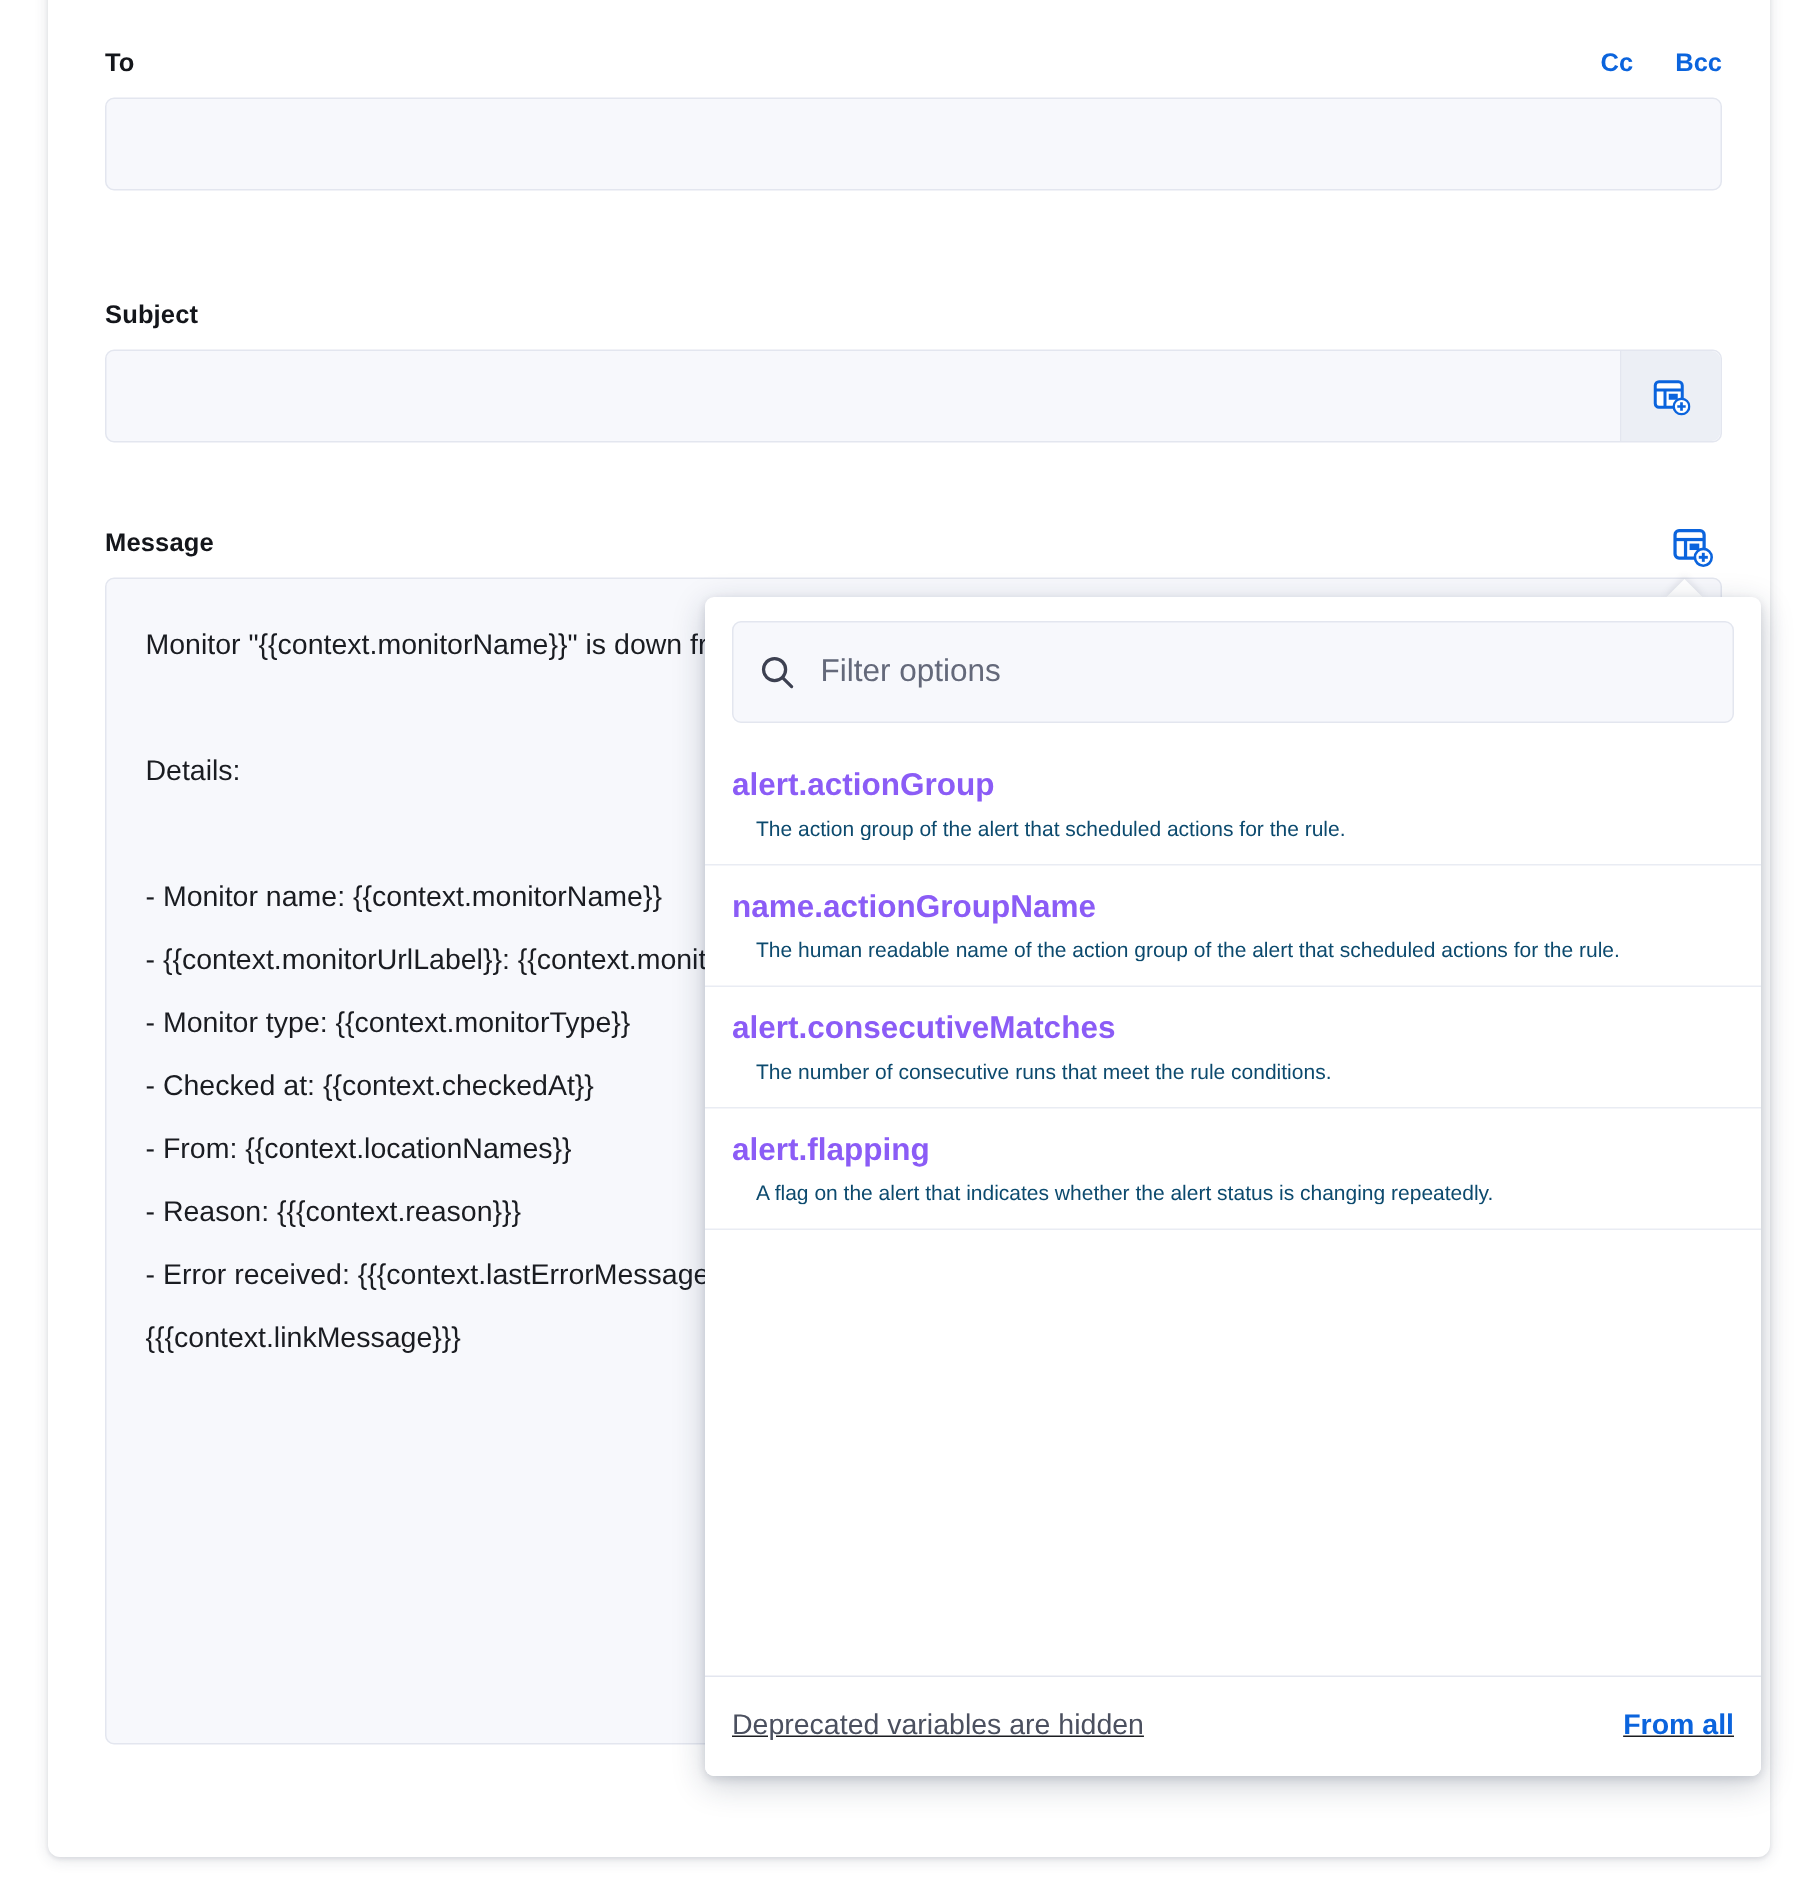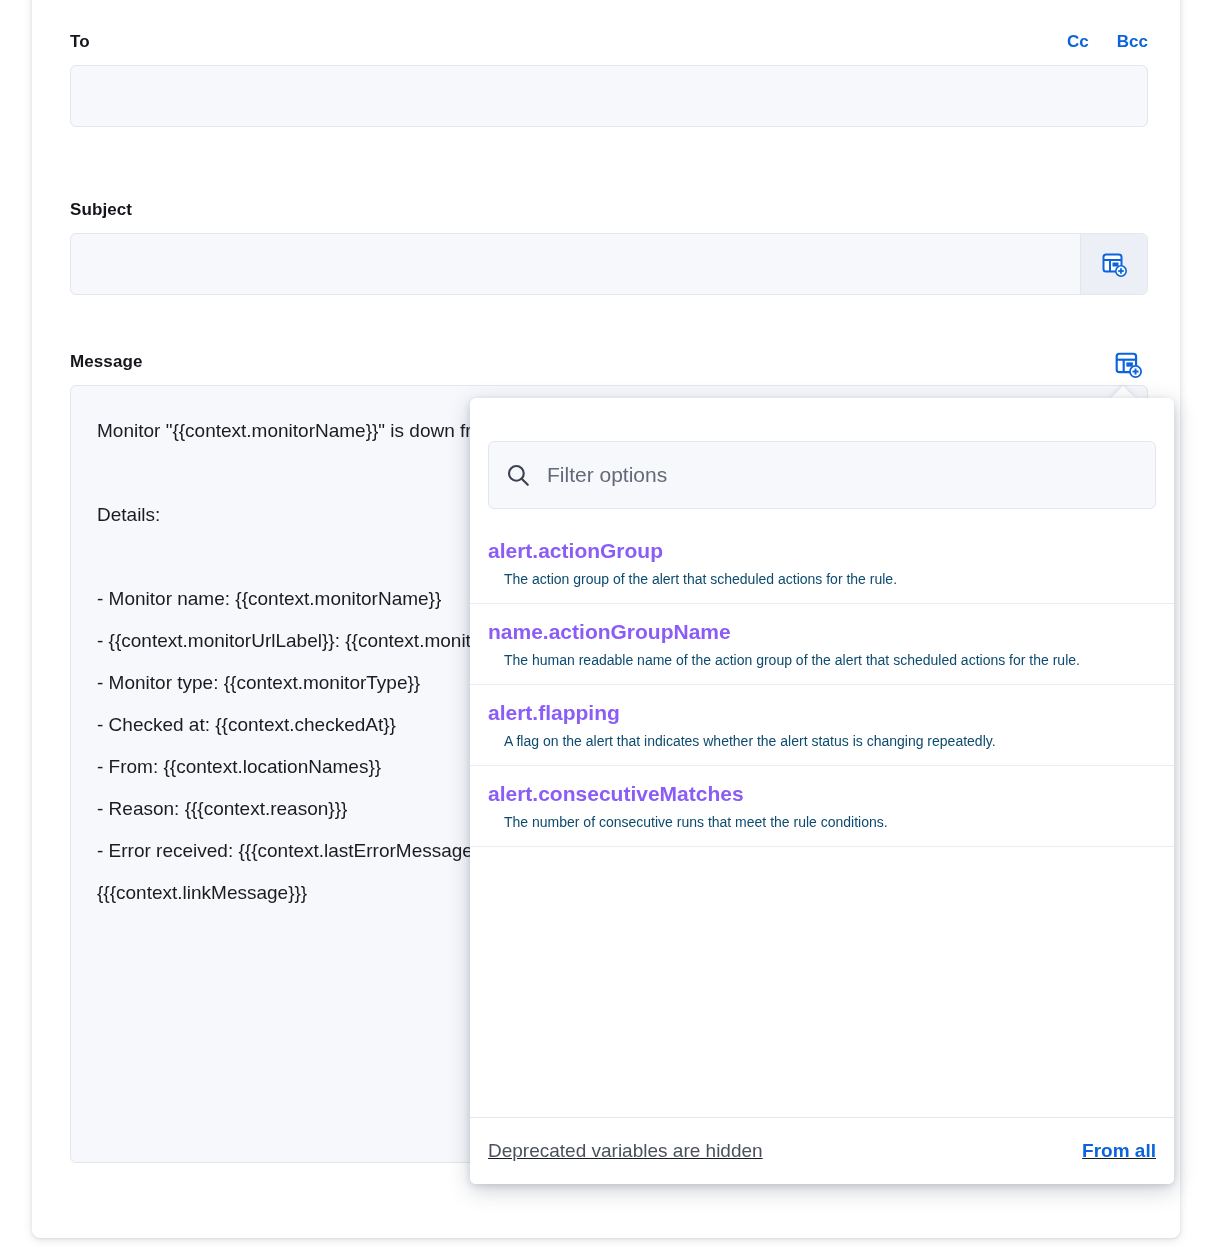--- a/index.html
+++ b/index.html
@@ -165,21 +165,20 @@
   }
   .filter-input {
     height: 68px;
     border: 1px solid #e3e6ef;
     background: #f7f8fc;
     border-radius: 6px;
     display: flex;
     align-items: center;
     padding: 0 16px;
     box-sizing: border-box;
-    margin-top: 27px;
   }
   .filter-input input {
     flex: 1;
     border: 0;
     outline: none;
     background: transparent;
     font-size: 21px;
     color: #1a1c21;
     font-family: "Liberation Sans", sans-serif;
     margin-left: 14px;
@@ -323,27 +322,27 @@
       <div class="option-title">alert.actionGroup</div>
       <div class="option-desc">The action group of the alert that scheduled actions for the rule.</div>
     </div>
 
     <div class="option">
       <div class="option-title">name.actionGroupName</div>
       <div class="option-desc">The human readable name of the action group of the alert that scheduled actions for the rule.</div>
     </div>
 
     <div class="option">
+      <div class="option-title">alert.consecutiveMatches</div>
+      <div class="option-desc">The number of consecutive runs that meet the rule conditions.</div>
+    </div>
+
+    <div class="option">
       <div class="option-title">alert.flapping</div>
       <div class="option-desc">A flag on the alert that indicates whether the alert status is changing repeatedly.</div>
-    </div>
-
-    <div class="option">
-      <div class="option-title">alert.consecutiveMatches</div>
-      <div class="option-desc">The number of consecutive runs that meet the rule conditions.</div>
     </div>
 
   </div>
 
   <div class="popover-footer">
     <span class="footer-text">Deprecated variables are hidden</span>
     <span class="footer-link">From all</span>
   </div>
 
 </div>

